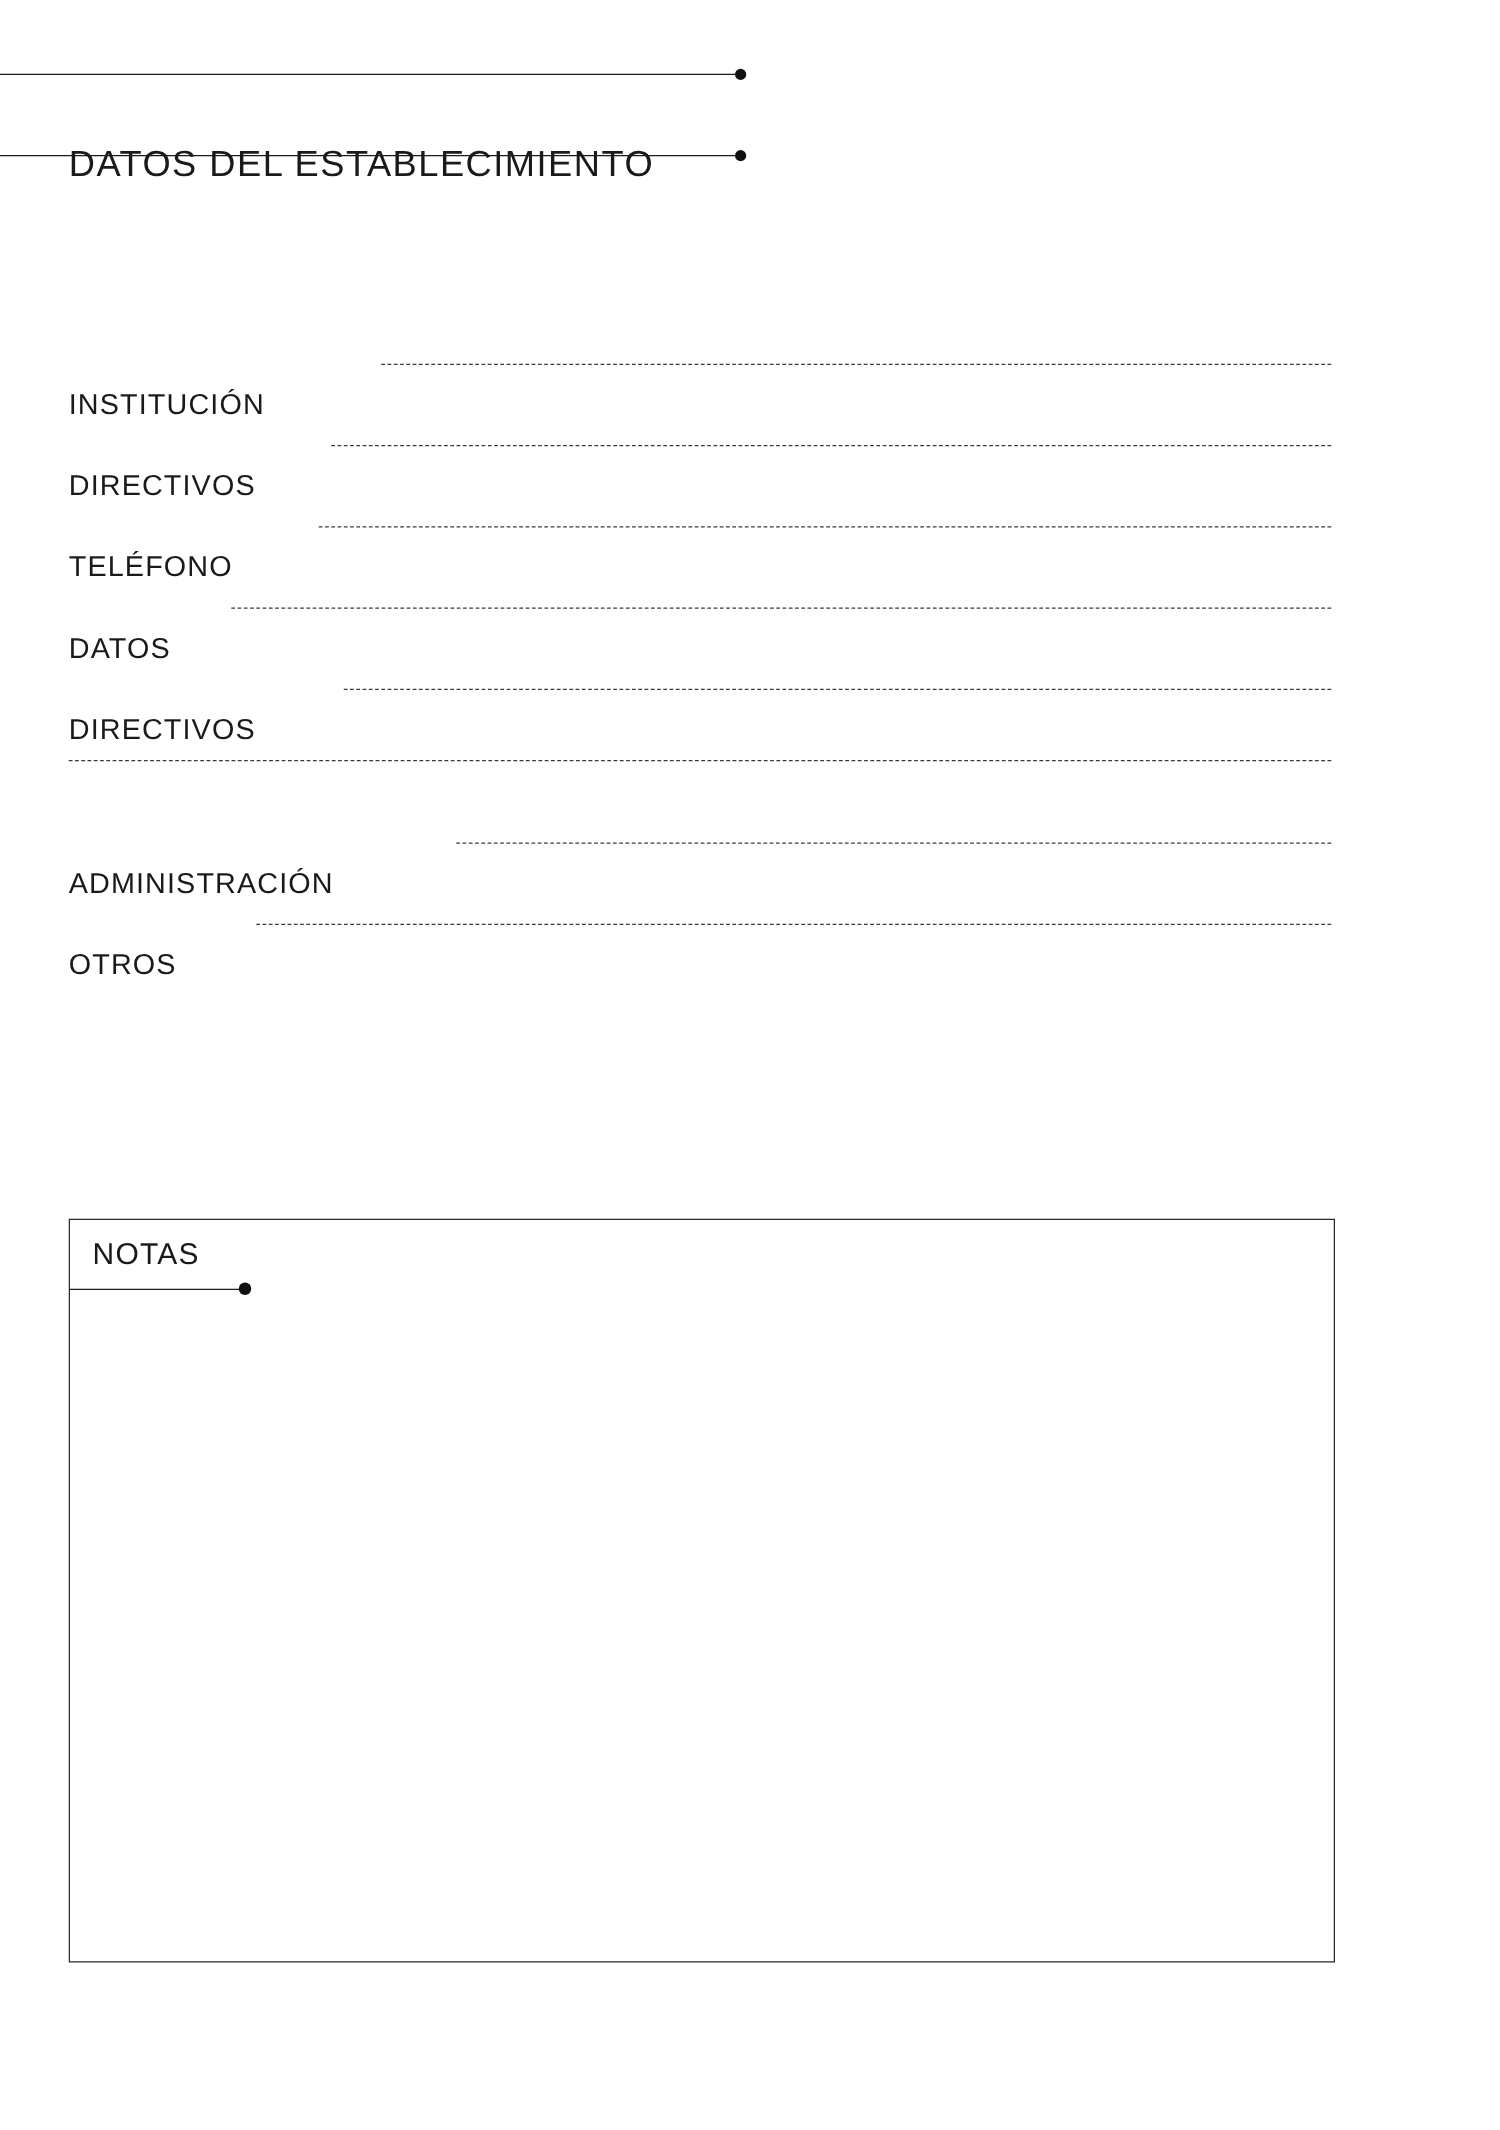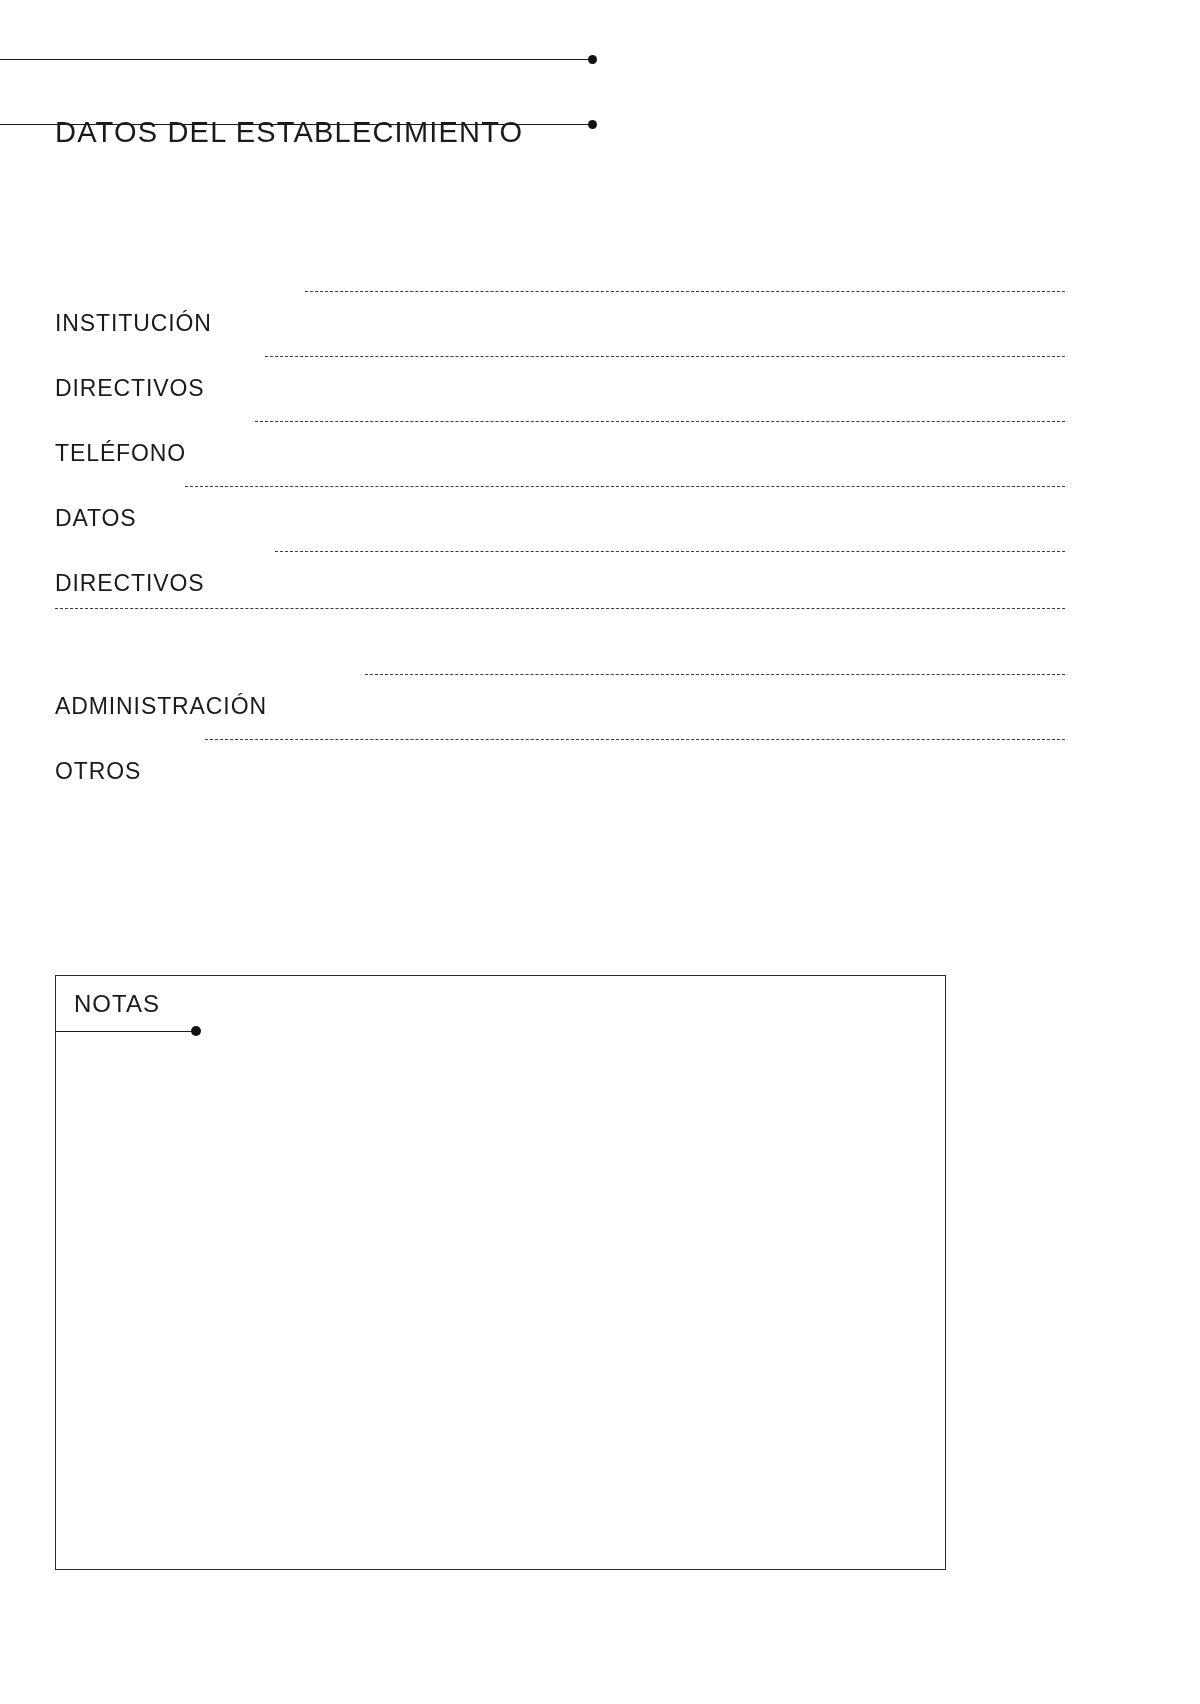--- a/index.html
+++ b/index.html
@@ -96,21 +96,21 @@
   }
   .field-row.continuation {
     height: 58px;
   }
 
   
   .notes-box {
     position: absolute;
     left: 55px;
     top: 975px;
-    width: 891px;
+    width: 1013px;
     height: 595px;
     border: 1.4px solid #2b2b2b;
     box-sizing: border-box;
   }
   .notes-label {
     position: absolute;
     left: 18px;
     top: 14px;
     font-size: 24px;
     letter-spacing: 1px;

